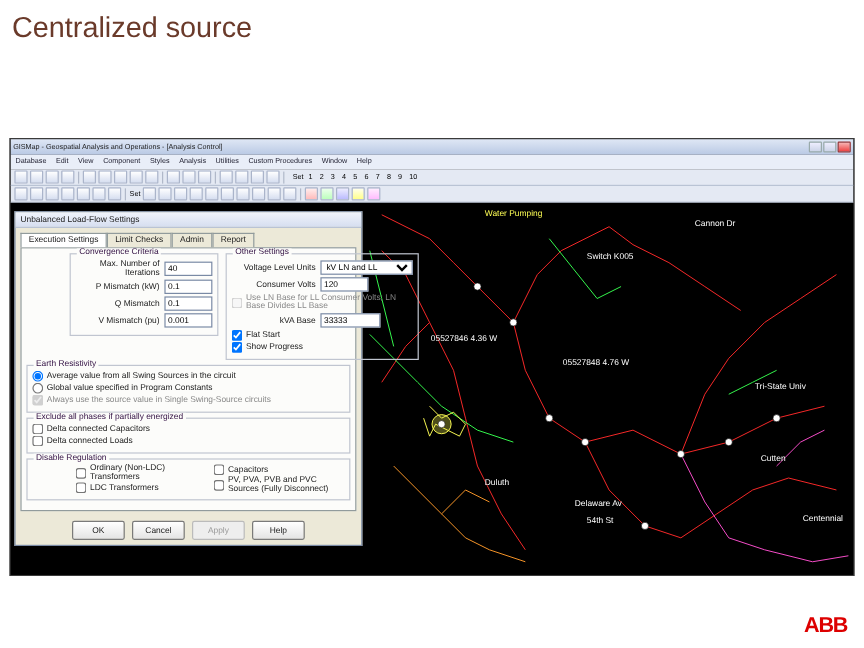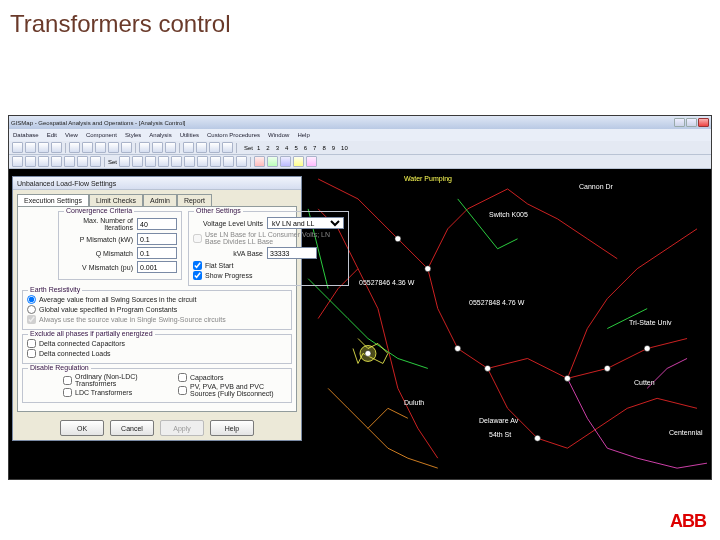--- a/index.html
+++ b/index.html
@@ -44,21 +44,21 @@
   .btn { min-width:44px; height:16px; font-size:7px; background:linear-gradient(#fff,#e4e4e4); border:1px solid #7a7a7a; border-radius:2px; display:flex; align-items:center; justify-content:center; }
   .btn.disabled { color:#999; border-color:#bbb; background:#eee; }
   .radio { display:flex; align-items:center; gap:3px; margin:1px 0;}
   .radio input { width:9px; height:9px; }
   .dim { color:#888; }
 </style>
 </head>
 <body>
 
 <div class="slide">
-  <div class="slide-title">Transformers control</div>
+  <div class="slide-title">Centralized source</div>
   <div class="logo">ABB</div>
 
   <div class="app">
     <div class="titlebar">
       <span>GISMap - Geospatial Analysis and Operations - [Analysis Control]</span>
       <span class="winbtns">
         <span class="wb min"></span>
         <span class="wb max"></span>
         <span class="wb"></span>
       </span>
@@ -229,20 +229,24 @@
                 </div>
             </div>
           </div>
           <div class="col">
             <div class="group">
               <span class="gl">Other Settings</span>
               <div class="row">
                   <span class="lab">Voltage Level Units</span>
                   <select class="sel" style="width:77px"><option>kV LN and LL</option></select>
                 </div>
+              <div class="row">
+                  <span class="lab">Consumer Volts</span>
+                  <input class="txt" value="120" style="">
+                </div>
               <div class="chk dim">
                   <input type="checkbox" disabled="" style="">
                   <span>Use LN Base for LL Consumer Volts; LN Base Divides LL Base</span>
                 </div>
               <div class="row">
                   <span class="lab">kVA Base</span>
                   <input class="txt" style="width: 50px;" value="33333">
                 </div>
               <div class="chk">
                   <input type="checkbox" checked="" style="">

